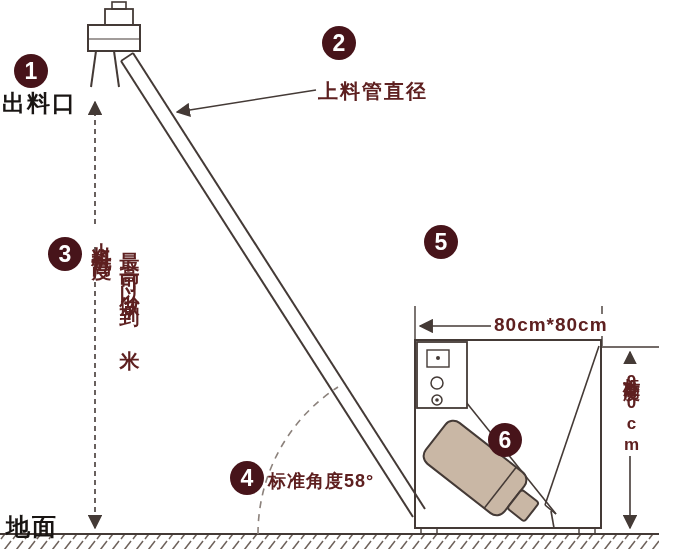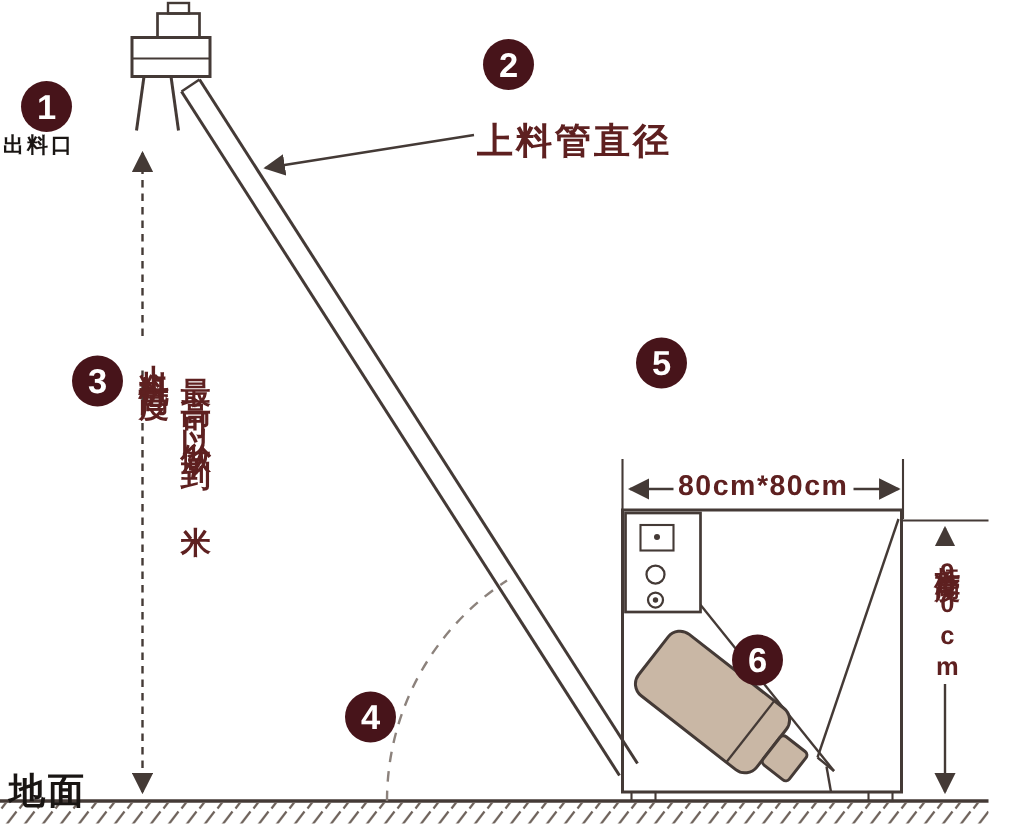--- a/index.html
+++ b/index.html
@@ -12,21 +12,21 @@
     position:absolute;width:34px;height:34px;border-radius:50%;
     background:var(--badge);color:#fff;font-weight:bold;font-size:23px;
     line-height:34px;text-align:center;z-index:3;
   }
   .lbl{
     position:absolute;color:var(--annotation);font-weight:bold;
     white-space:nowrap;z-index:2;
   }
   .black{color:#191513;}
   .vtext{writing-mode:vertical-rl;text-orientation:upright;background:#fff;}
-  .bgw{background:#fff;padding:0 3px;}
+  .bgw{background:#fff;padding:0 3px;margin-left:42px;}
   .ln{stroke:var(--line);fill:none;}
   .fw{fill:#fff;}
   .fm{fill:var(--motor);}
   .arc{stroke:var(--arc);fill:none;}
 </style>
 </head>
 <body>
 
 <div class="stage">
 
@@ -106,27 +106,28 @@
     </g>
   </svg>
 
   <div class="badge" style="left:14px;top:54px">1</div>
   <div class="badge" style="left:322px;top:26px">2</div>
   <div class="badge" style="left:48px;top:237px">3</div>
   <div class="badge" style="left:230px;top:461px">4</div>
   <div class="badge" style="left:424px;top:225px">5</div>
   <div class="badge" style="left:488px;top:423px">6</div>
 
-  <div class="lbl black" style="left:2px;top:88px;font-size:14px;letter-spacing:2px">出料口</div>
+  <div class="lbl black" style="left:2px;top:88px;font-size:23px;letter-spacing:2px">出料口</div>
 
-  <div class="lbl" style="left:318px;top:78px;font-size:24px;letter-spacing:2px">上料管直径</div>
+  <div class="lbl" style="left:318px;top:78px;font-size:20px;letter-spacing:2px">上料管直径</div>
 
   <div class="lbl vtext" style="left:89px;top:227px;font-size:20px;letter-spacing:4px">上料机高度</div>
   <div class="lbl vtext" style="left:117px;top:236px;font-size:20px;letter-spacing:11px">最高可以做到7米</div>
 
+  <div class="lbl" style="left:268px;top:469px;font-size:18px;letter-spacing:1px">标准角度58°</div>
 
   <div class="lbl bgw" style="left:449px;top:314px;font-size:19px;letter-spacing:1px">80cm*80cm</div>
 
   <div class="lbl vtext" style="left:620px;top:364px;font-size:17px;letter-spacing:2px">标准高度90cm</div>
 
   <div class="lbl black" style="left:6px;top:511px;font-size:24px;letter-spacing:2px">地面</div>
 
 </div>
 
 </body></html>

